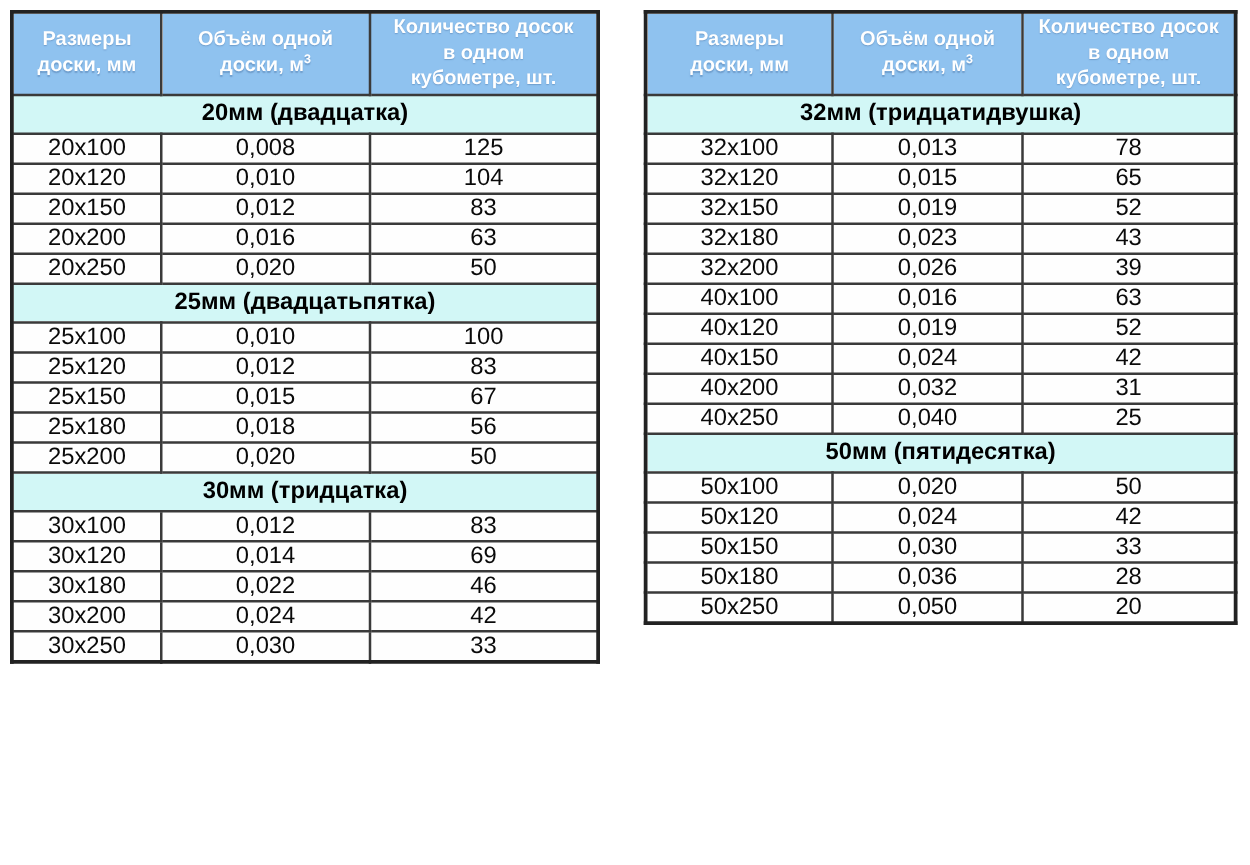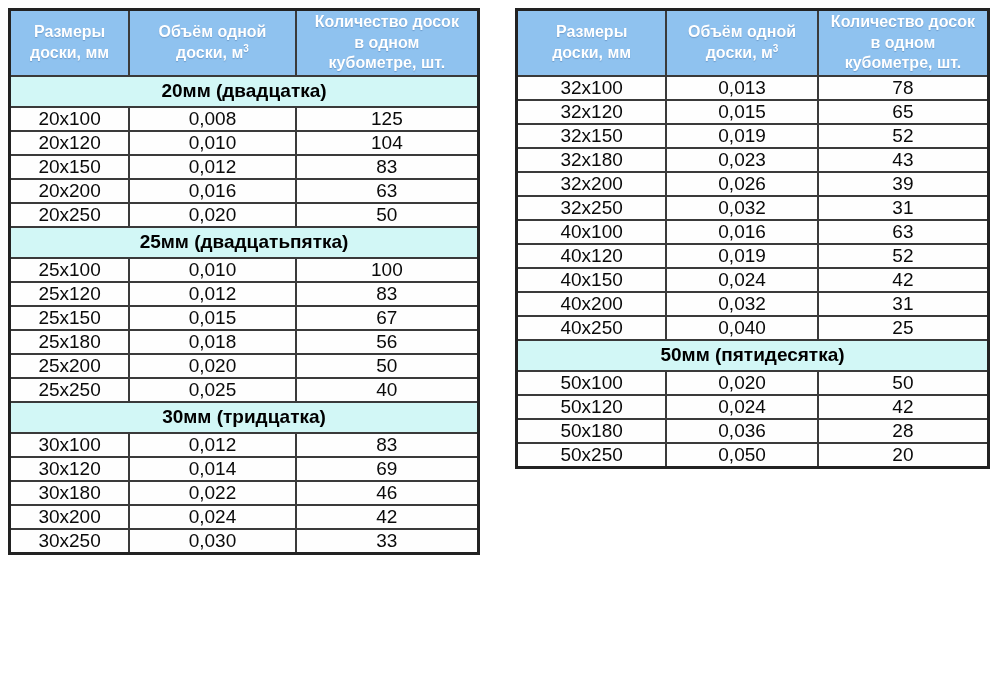--- a/index.html
+++ b/index.html
@@ -133,25 +133,20 @@
           <td class="datum">25x180</td>
           <td class="datum">0,018</td>
           <td class="datum">56</td>
         </tr>
         <tr>
           <td class="datum">25x200</td>
           <td class="datum">0,020</td>
           <td class="datum">50</td>
         </tr>
         <tr>
-          <td class="datum">25x250</td>
-          <td class="datum">0,025</td>
-          <td class="datum">40</td>
-        </tr>
-        <tr>
           <td colspan="3" class="section">30мм (тридцатка)</td>
         </tr>
         <tr>
           <td class="datum">30x100</td>
           <td class="datum">0,012</td>
           <td class="datum">83</td>
         </tr>
         <tr>
           <td class="datum">30x120</td>
           <td class="datum">0,014</td>
@@ -182,20 +177,23 @@
       </colgroup>
       <thead>
         <tr>
           <th class="colhead">Размеры<br>доски, мм</th>
           <th class="colhead">Объём одной<br>доски, м<sup>3</sup></th>
           <th class="colhead">Количество досок<br>в одном<br>кубометре,  шт.</th>
         </tr>
       </thead>
       <tbody>
         <tr>
+          <td colspan="3" class="section">32мм (тридцатидвушка)</td>
+        </tr>
+        <tr>
           <td class="datum">32x100</td>
           <td class="datum">0,013</td>
           <td class="datum">78</td>
         </tr>
         <tr>
           <td class="datum">32x120</td>
           <td class="datum">0,015</td>
           <td class="datum">65</td>
         </tr>
         <tr>
@@ -207,25 +205,20 @@
           <td class="datum">32x180</td>
           <td class="datum">0,023</td>
           <td class="datum">43</td>
         </tr>
         <tr>
           <td class="datum">32x200</td>
           <td class="datum">0,026</td>
           <td class="datum">39</td>
         </tr>
         <tr>
-          <td class="datum">32x250</td>
-          <td class="datum">0,032</td>
-          <td class="datum">31</td>
-        </tr>
-        <tr>
           <td class="datum">40x100</td>
           <td class="datum">0,016</td>
           <td class="datum">63</td>
         </tr>
         <tr>
           <td class="datum">40x120</td>
           <td class="datum">0,019</td>
           <td class="datum">52</td>
         </tr>
         <tr>
@@ -248,20 +241,25 @@
         </tr>
         <tr>
           <td class="datum">50x100</td>
           <td class="datum">0,020</td>
           <td class="datum">50</td>
         </tr>
         <tr>
           <td class="datum">50x120</td>
           <td class="datum">0,024</td>
           <td class="datum">42</td>
+        </tr>
+        <tr>
+          <td class="datum">50x150</td>
+          <td class="datum">0,030</td>
+          <td class="datum">33</td>
         </tr>
         <tr>
           <td class="datum">50x180</td>
           <td class="datum">0,036</td>
           <td class="datum">28</td>
         </tr>
         <tr>
           <td class="datum">50x250</td>
           <td class="datum">0,050</td>
           <td class="datum">20</td>

